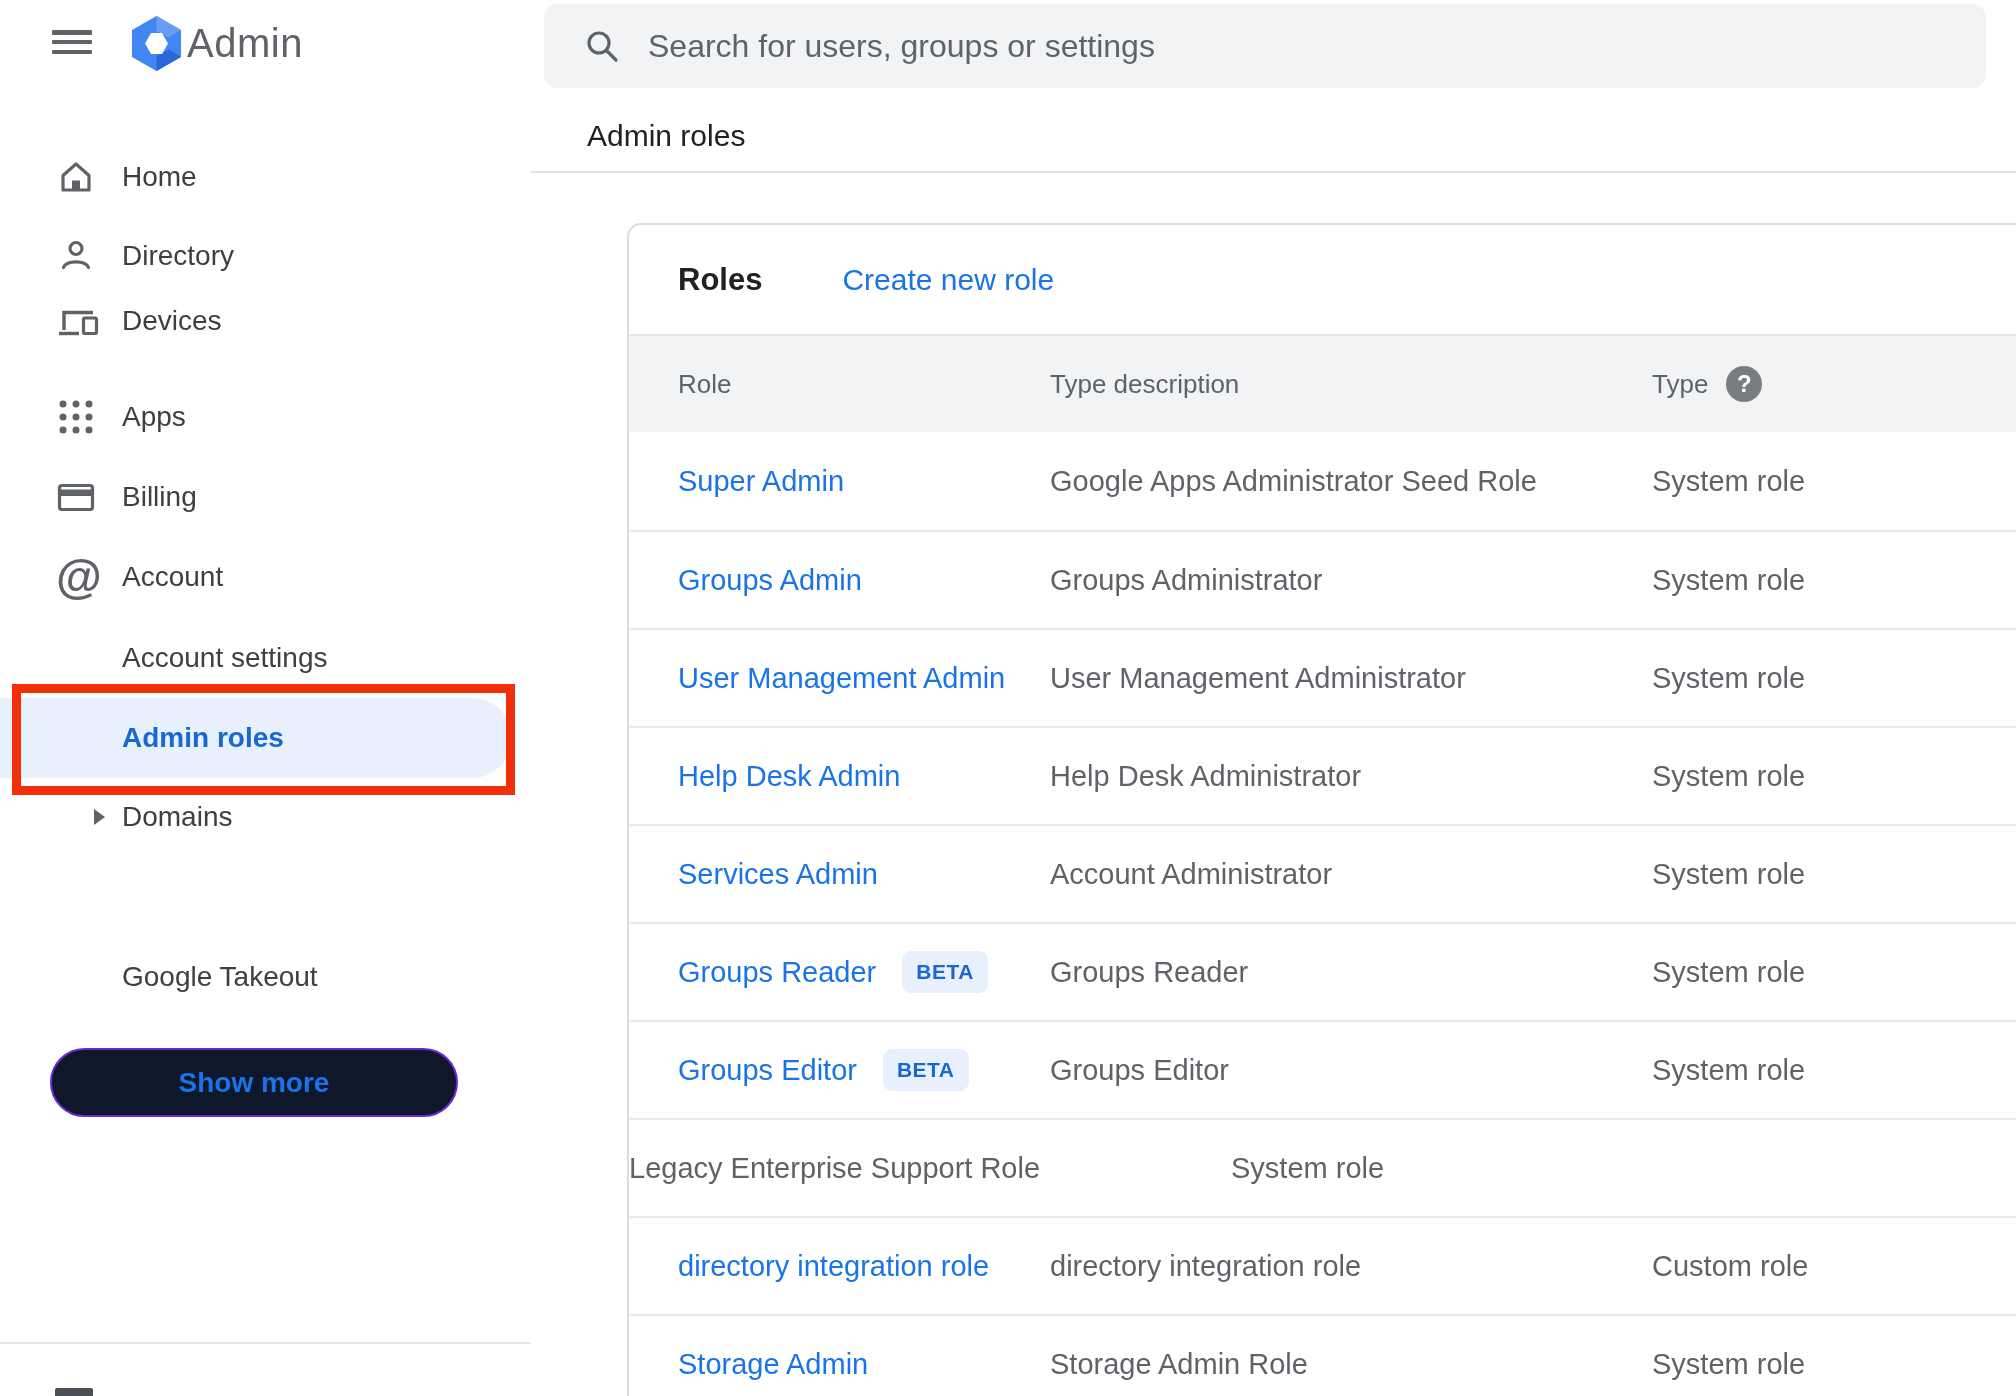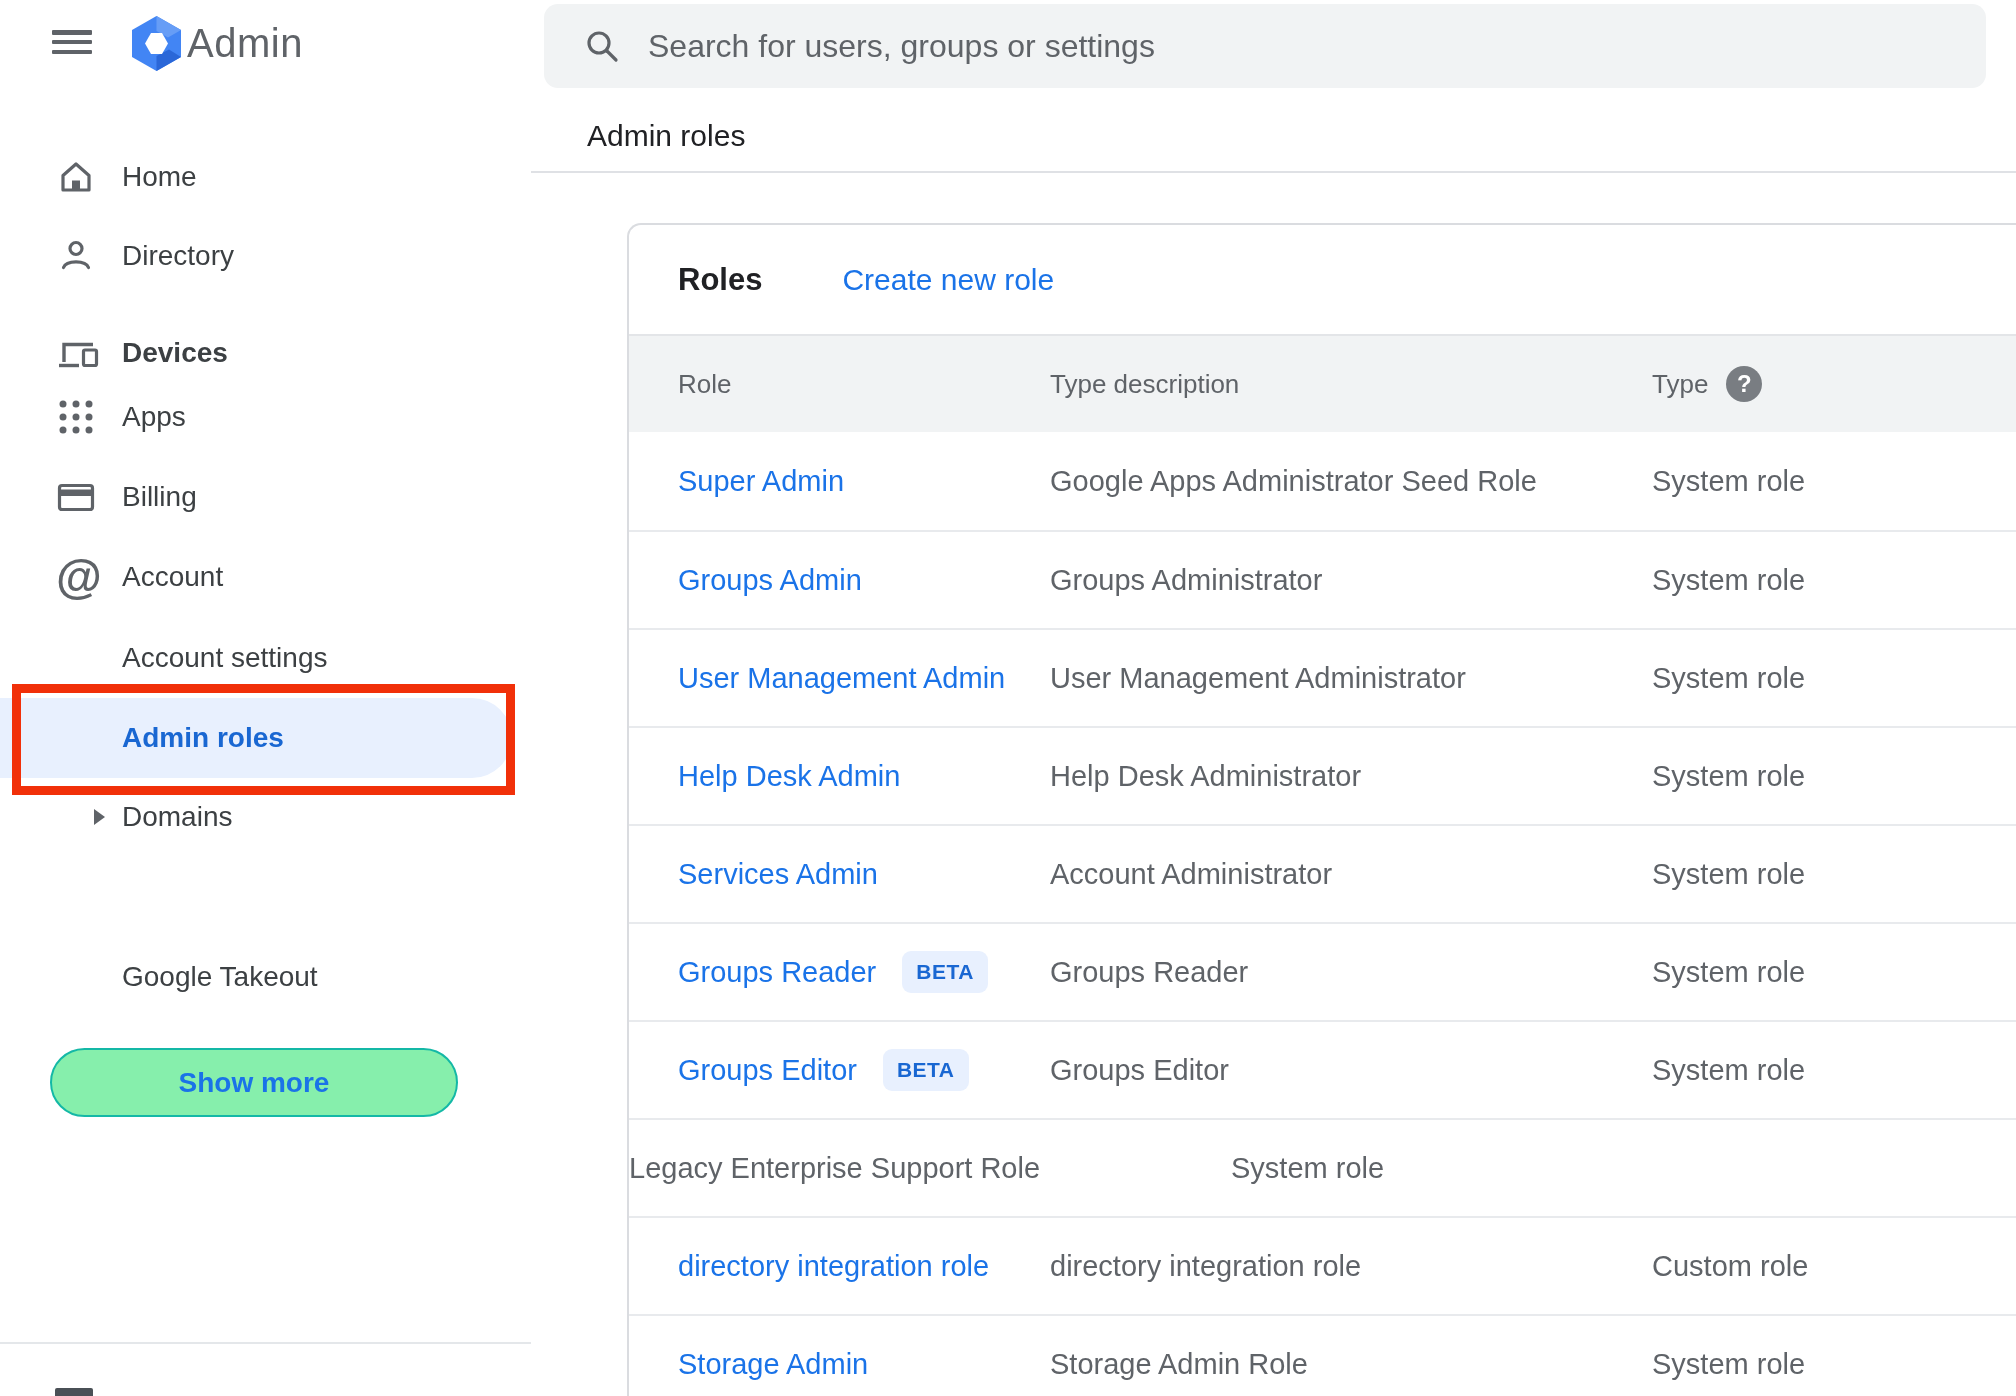--- a/index.html
+++ b/index.html
@@ -18,21 +18,21 @@
   .side-item .pill{position:absolute;left:0;top:0;width:512px;height:80px;background:#e8f0fe;border-radius:0 40px 40px 0;display:none;}
   .side-item.selected .pill{display:block;}
   .side-item .arrow{position:absolute;top:50%;transform:translateY(-50%);line-height:0;}
   .side-item .arrow.main{left:20px;}
   .side-item .arrow.sub{left:93px;}
   .side-item .s-icon{position:absolute;left:56px;top:50%;transform:translateY(-50%);width:46px;height:46px;display:flex;align-items:center;justify-content:flex-start;line-height:0;}
   .at-glyph{font-size:47px;color:#5f6368;font-weight:bold;line-height:46px;}
   .side-item .s-label{position:absolute;left:122px;top:0;line-height:80px;font-size:28px;color:#3c4043;white-space:nowrap;}
   .side-item.selected .s-label{color:#1967d2;font-weight:bold;}
   .red-box{position:absolute;left:12px;top:684px;width:503px;height:111px;box-sizing:border-box;border:9px solid #f13009;z-index:6;pointer-events:none;}
-  .show-more{position:absolute;left:50px;top:1048px;width:408px;height:69px;box-sizing:border-box;border:2px solid #14b8a6;border-radius:36px;background:#86efac;color:#1a73e8;font-size:28px;font-weight:bold;font-family:inherit;cursor:pointer;}
+  .show-more{position:absolute;left:50px;top:1048px;width:408px;height:69px;box-sizing:border-box;border:2px solid #6d28d9;border-radius:36px;background:#0f172a;color:#1a73e8;font-size:28px;font-weight:bold;font-family:inherit;cursor:pointer;}
   .side-divider{position:absolute;left:0;top:1342px;width:531px;height:2px;background:#e4e7ea;}
   .partial-icon{position:absolute;left:55px;top:1388px;width:38px;height:8px;background:#4a5056;border-radius:2px 2px 0 0;}
   
   .main{position:absolute;left:531px;top:0;width:1485px;height:1396px;}
   .searchbar{position:absolute;left:13px;top:4px;width:1442px;height:84px;box-sizing:border-box;background:#f1f3f4;border-radius:14px;display:flex;align-items:center;padding-left:38px;}
   .searchbar input{border:none;background:transparent;outline:none;margin-left:24px;width:1280px;font-size:32px;color:#202124;font-family:inherit;}
   .searchbar input::placeholder{color:#5f6368;opacity:1;}
   .breadcrumb{position:absolute;left:56px;top:119px;font-size:30px;color:#202124;}
   .page-divider{position:absolute;left:0;top:171px;width:1485px;height:2px;background:#dfe1e5;}
   .card{position:absolute;left:96px;top:223px;width:1392px;height:1180px;box-sizing:border-box;background:#fff;border:2px solid #dadce0;border-right:none;border-bottom:none;border-radius:14px 0 0 0;}
@@ -88,21 +88,21 @@
 
     <span class="arrow main"></span>
     <span class="s-icon">
           <svg width="40" height="40" viewBox="0 0 40 40">
             <circle cx="20" cy="12.5" r="6" fill="none" stroke="#5f6368" stroke-width="3.2"></circle>
             <path d="M7.5 31.5 c3-7.5 22-7.5 25 0" fill="none" stroke="#5f6368" stroke-width="3.2" stroke-linecap="round"></path>
           </svg>
         </span>
     <span class="s-label">Directory</span>
   </div>
-      <div class="side-item" style="top: 313px; font-weight: bold;">
+      <div class="side-item" style="top: 281px;">
 
     <span class="arrow main"></span>
     <span class="s-icon">
           <svg width="46" height="40" viewBox="0 0 46 40">
             <path d="M8 29 V11.5 h29" fill="none" stroke="#5f6368" stroke-width="3.4"></path>
             <path d="M3 32.5 h20" stroke="#5f6368" stroke-width="3.4"></path>
             <rect x="27.5" y="17" width="13" height="15.5" rx="1.5" fill="#fff" stroke="#5f6368" stroke-width="3.2"></rect>
           </svg>
         </span>
     <span class="s-label">Devices</span>

